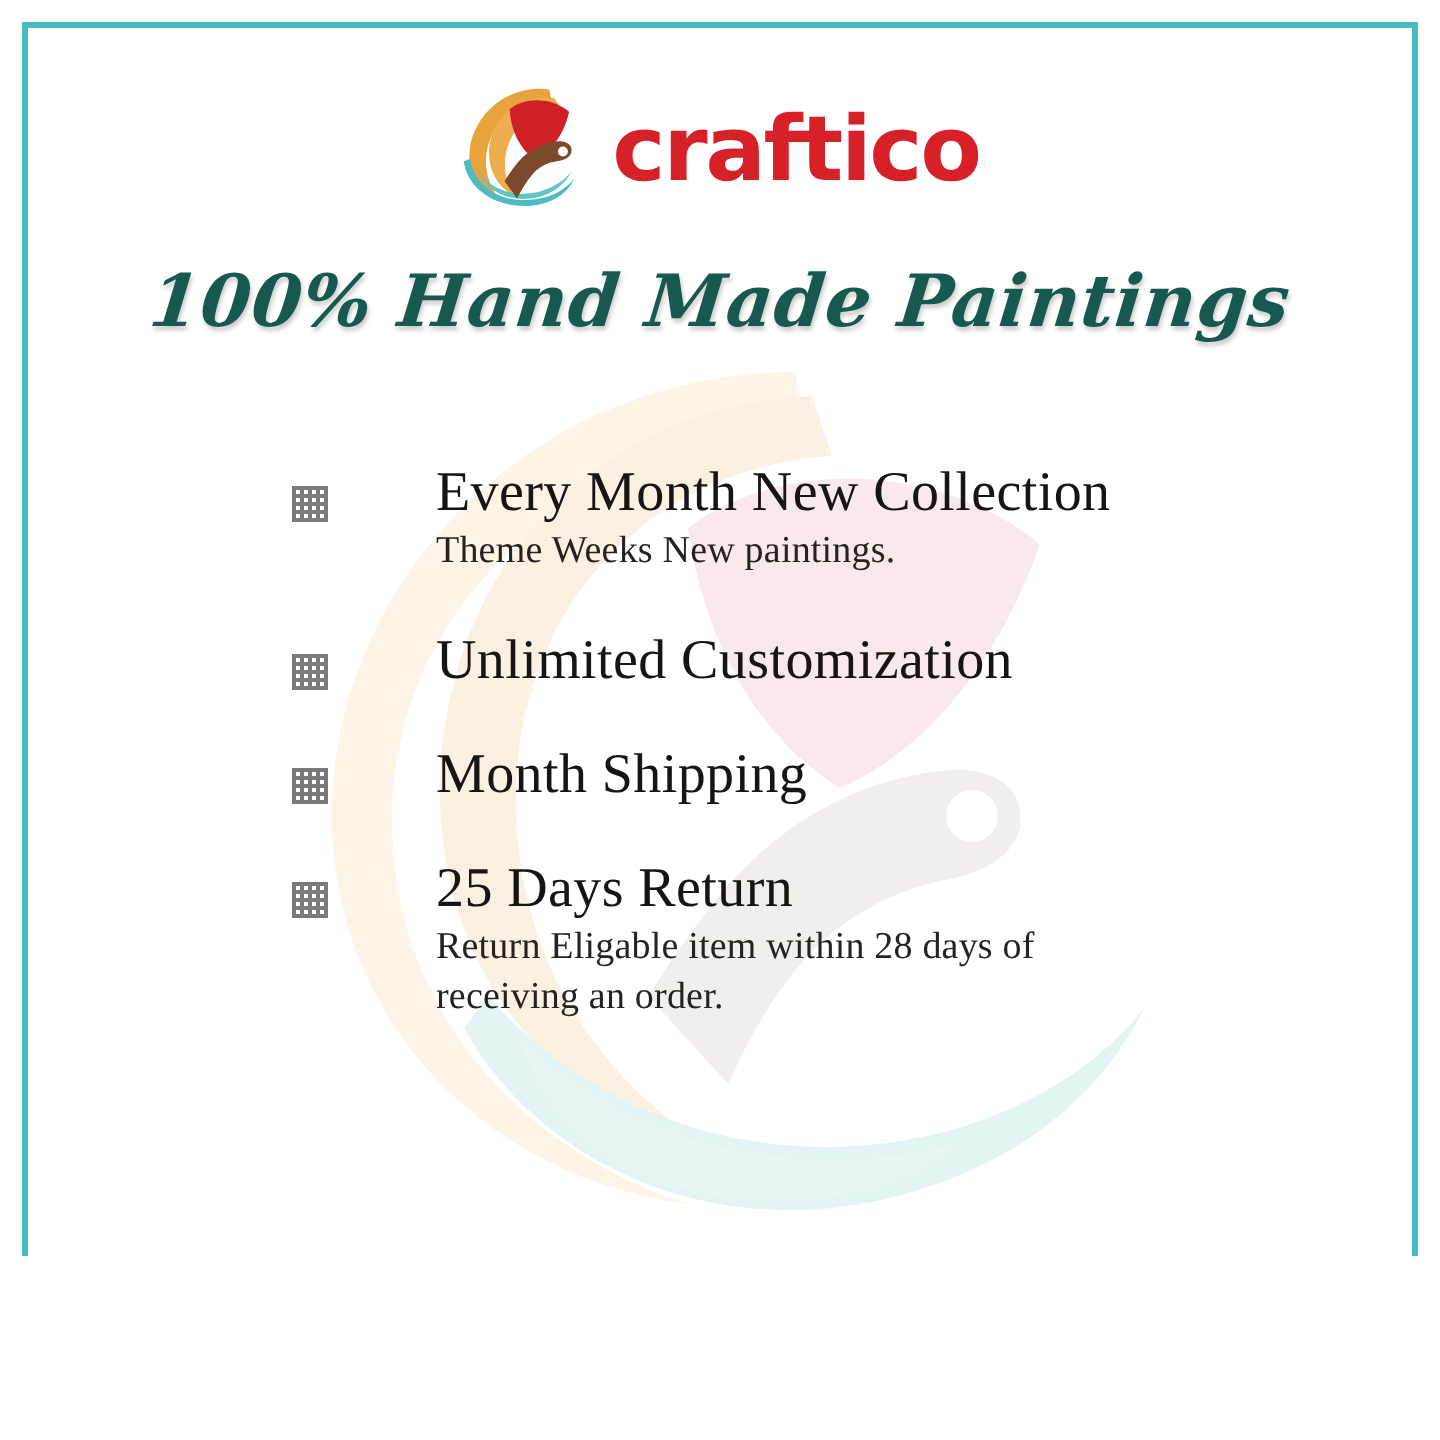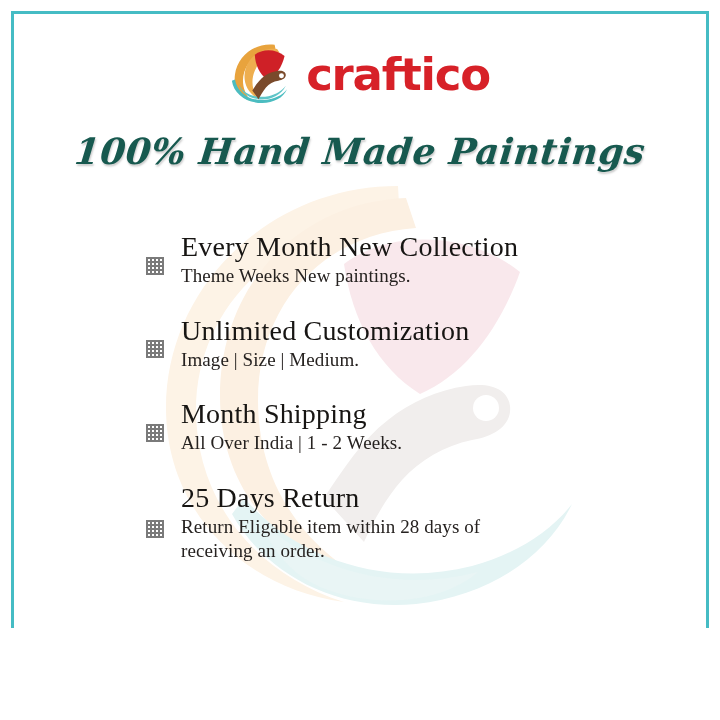--- a/index.html
+++ b/index.html
@@ -90,22 +90,23 @@
   
   #features {
     position: absolute;
     left: 146px;
     top: 232px;
     width: 520px;
     z-index: 2;
   }
   .feature {
     display: flex;
-    align-items: center;
+    align-items: flex-start;
     margin-bottom: 27px;
+    gap: 37px;
   }
   .bullet {
     flex: none;
     width: 18px;
     height: 18px;
     margin-top: 11px;
     margin-right: 17px;
   }
   .feature-text { flex: 1 1 auto; }
   .feature-title {
@@ -231,21 +232,20 @@
           <rect x="10" y="2" width="2" height="2"></rect>
             <rect x="14" y="6" width="2" height="2"></rect>
           <rect x="2" y="10" width="2" height="2"></rect>
             <rect x="6" y="14" width="2" height="2"></rect>
           <rect x="10" y="10" width="2" height="2"></rect>
             <rect x="14" y="14" width="2" height="2"></rect>
         </g>
       </svg>
       <div class="feature-text">
         <div class="feature-title">Unlimited Customization</div>
-        <div class="feature-sub">Image | Size | Medium.</div>
       </div>
     </div>
 
     <div class="feature">
       <svg class="bullet" viewBox="0 0 18 18" xmlns="http://www.w3.org/2000/svg" aria-hidden="true">
         <g fill="#7a7a7a">
           <rect x="0" y="0" width="18" height="2"></rect>
             <rect x="0" y="4" width="18" height="2"></rect>
           <rect x="0" y="8" width="18" height="2"></rect>
             <rect x="0" y="12" width="18" height="2"></rect>
@@ -262,21 +262,20 @@
           <rect x="10" y="2" width="2" height="2"></rect>
             <rect x="14" y="6" width="2" height="2"></rect>
           <rect x="2" y="10" width="2" height="2"></rect>
             <rect x="6" y="14" width="2" height="2"></rect>
           <rect x="10" y="10" width="2" height="2"></rect>
             <rect x="14" y="14" width="2" height="2"></rect>
         </g>
       </svg>
       <div class="feature-text">
         <div class="feature-title">Month Shipping</div>
-        <div class="feature-sub">All Over India | 1 - 2 Weeks.</div>
       </div>
     </div>
 
     <div class="feature">
       <svg class="bullet" viewBox="0 0 18 18" xmlns="http://www.w3.org/2000/svg" aria-hidden="true">
         <g fill="#7a7a7a">
           <rect x="0" y="0" width="18" height="2"></rect>
             <rect x="0" y="4" width="18" height="2"></rect>
           <rect x="0" y="8" width="18" height="2"></rect>
             <rect x="0" y="12" width="18" height="2"></rect>

